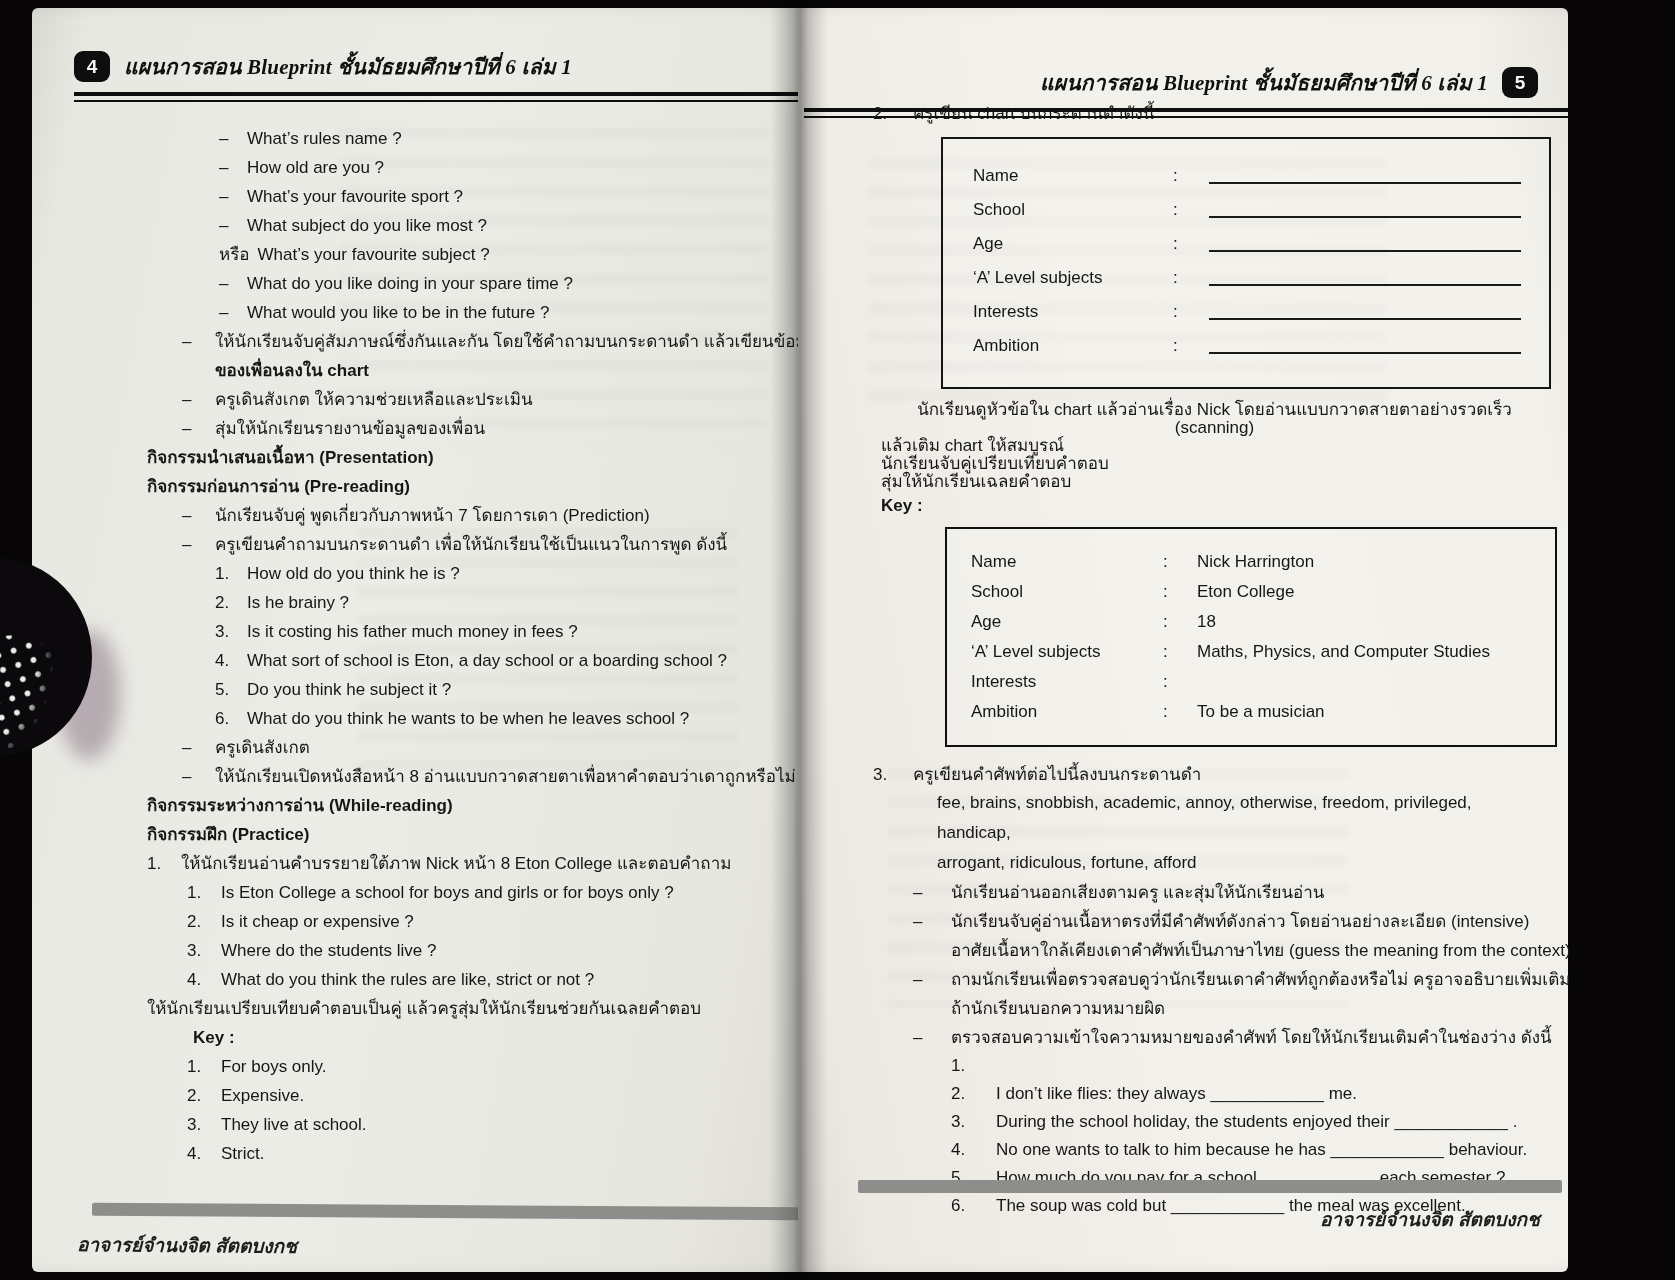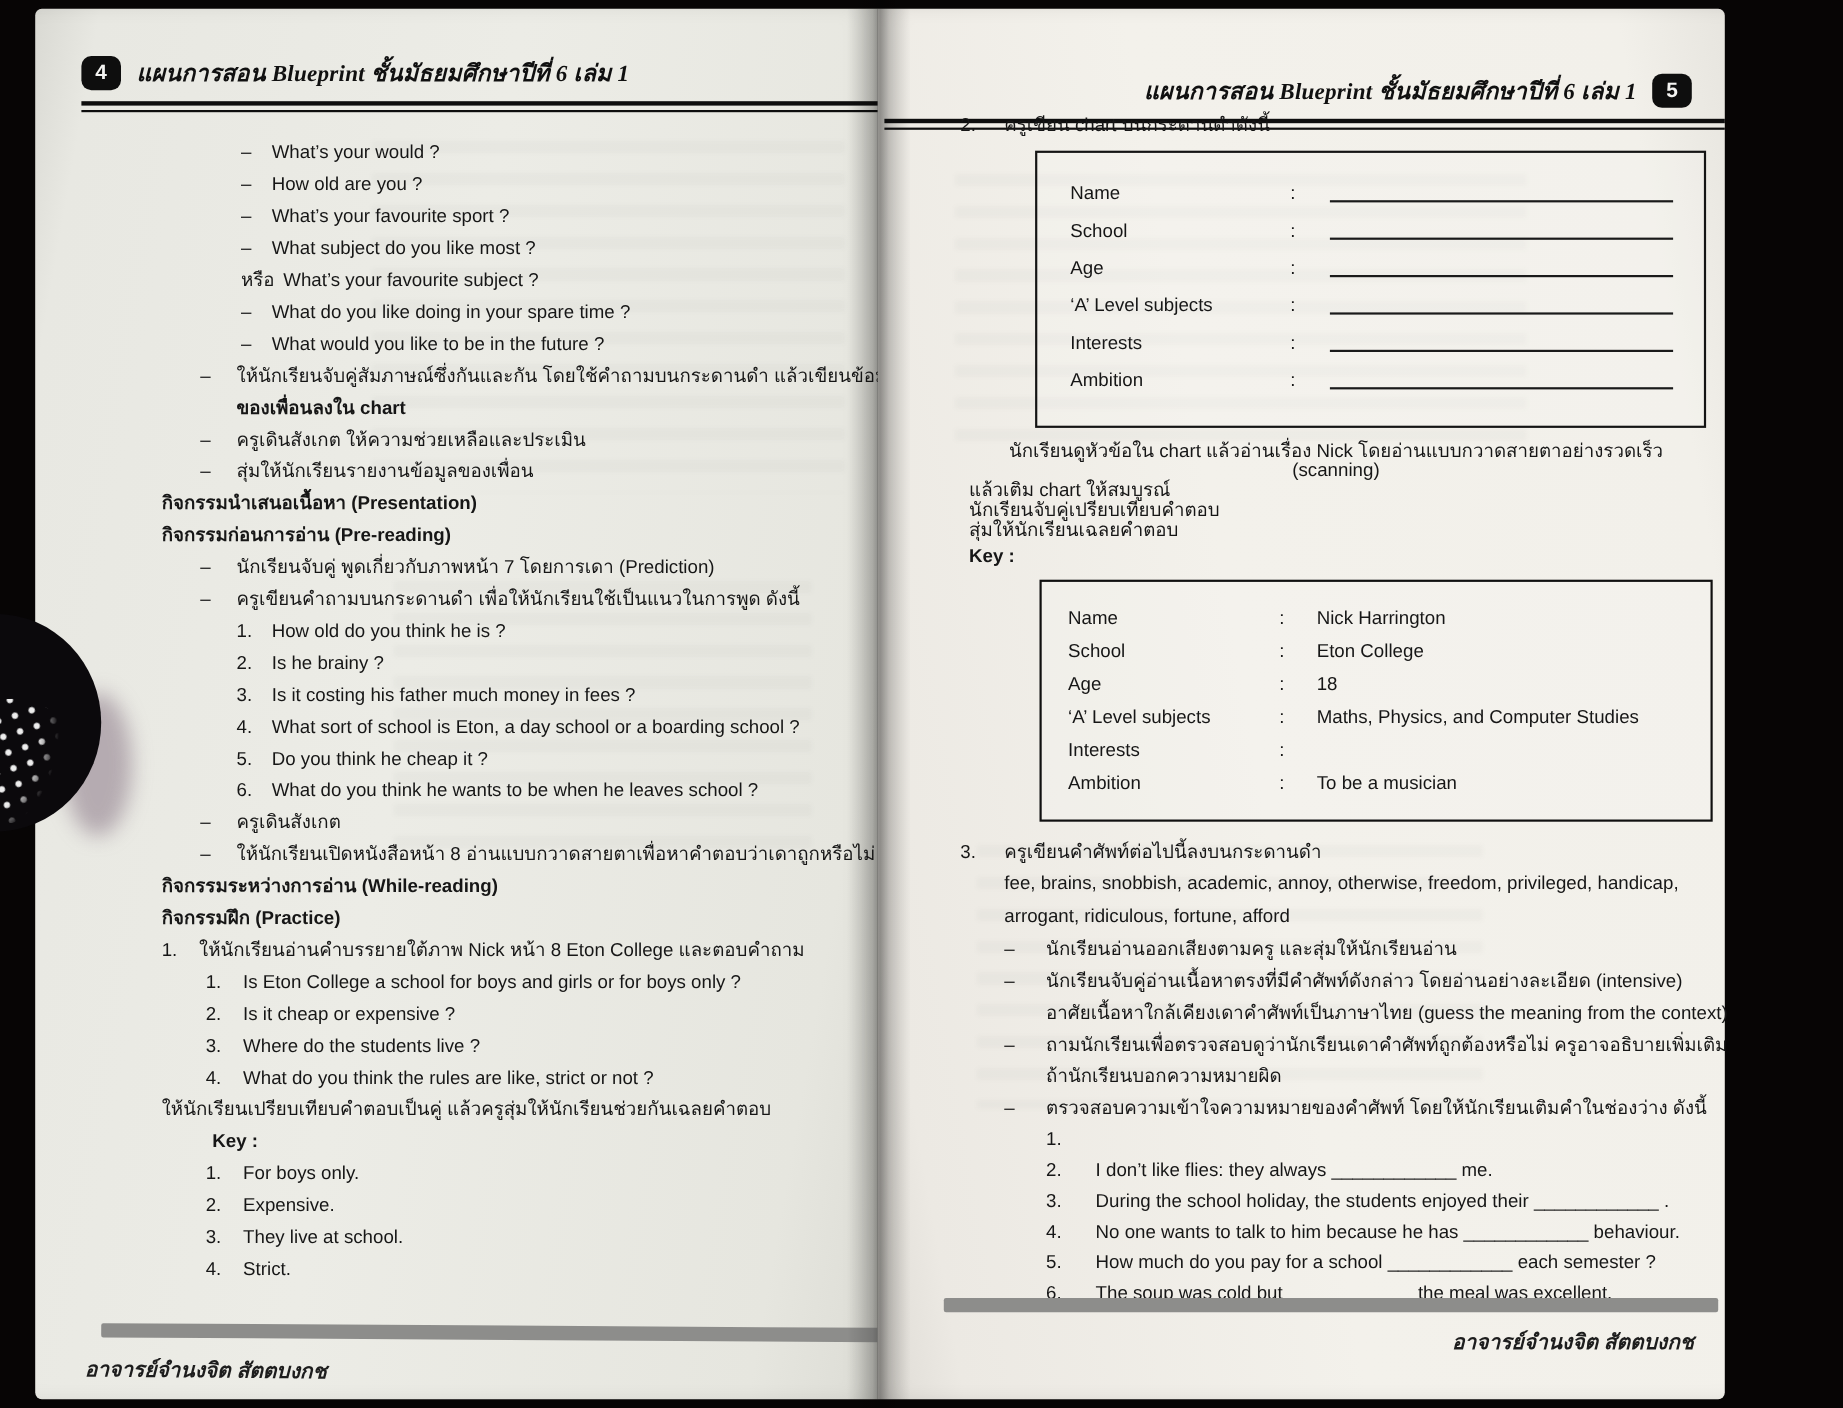--- a/index.html
+++ b/index.html
@@ -54,21 +54,21 @@
   .cont-b{margin-left:68px;font-weight:bold;}
   .ind-n{margin-left:68px;}  .nnum{flex:0 0 auto;min-width:32px;}
   .ind-s{margin-left:40px;}  .snum{flex:0 0 auto;min-width:34px;}
   .wnum{flex:0 0 auto;min-width:34px;}
   .keyhead{margin-left:46px;font-weight:bold;}
   
   .rp{position:absolute;left:75px;right:20px;top:92px;font-size:17px;line-height:27px;color:#161616;}
   .inum{flex:0 0 auto;min-width:40px;}
   .scan{margin-left:8px;line-height:18px;text-align:center;}
   .rkeyhead{margin-left:8px;font-weight:bold;line-height:30px;}
-  .vocab{margin-left:40px;line-height:30px;}
+  .vocab{margin-left:64px;line-height:30px;}
   .rb{margin-left:40px;line-height:29px;}  .rbmark{flex:0 0 auto;min-width:38px;}
   .rcont{margin-left:78px;line-height:29px;}
   .fill{margin-left:78px;line-height:28px;}  .fnum{flex:0 0 auto;min-width:45px;}
   
   .chart-box{margin:10px 0 12px 68px;width:548px;border:2px solid #141414;padding:20px 28px 24px 30px;background:rgba(255,255,255,.12);}
   .cb-row{display:flex;align-items:flex-end;height:34px;}
   .cb-label{flex:0 0 200px;line-height:34px;}
   .cb-colon{flex:0 0 36px;line-height:34px;}
   .cb-blank{flex:1;border-bottom:2px solid #1a1a1a;height:0;margin-bottom:9px;}
   .key-box{margin:6px 0 14px 72px;width:560px;border:2.5px solid #101010;padding:18px 24px;background:rgba(255,255,255,.12);}
@@ -110,21 +110,21 @@
 
   <div class="hdr hdr-left">
     <div class="badge">4</div>
     <div class="hdr-title">แผนการสอน Blueprint ชั้นมัธยมศึกษาปีที่ 6 เล่ม 1</div>
   </div>
   <div class="rule rule-left"></div>
 
   <div class="lp">
     <div class="row ind-q">
         <span class="mark">–</span>
-        <span class="txt">What’s your would ?</span>
+        <span class="txt">What’s rules name ?</span>
       </div>
     <div class="row ind-q">
         <span class="mark">–</span>
         <span class="txt">How old are you ?</span>
       </div>
     <div class="row ind-q">
         <span class="mark">–</span>
         <span class="txt">What’s your favourite sport ?</span>
       </div>
     <div class="row ind-q">
@@ -183,21 +183,21 @@
     <div class="row ind-n">
         <span class="nnum">3.</span>
         <span class="txt">Is it costing his father much money in fees ?</span>
       </div>
     <div class="row ind-n">
         <span class="nnum">4.</span>
         <span class="txt">What sort of school is Eton, a day school or a boarding school ?</span>
       </div>
     <div class="row ind-n">
         <span class="nnum">5.</span>
-        <span class="txt">Do you think he cheap it ?</span>
+        <span class="txt">Do you think he subject it ?</span>
       </div>
     <div class="row ind-n">
         <span class="nnum">6.</span>
         <span class="txt">What do you think he wants to be when he leaves school ?</span>
       </div>
 
     <div class="row ind-b">
         <span class="bmark">–</span>
         <span class="txt">ครูเดินสังเกต</span>
       </div>

